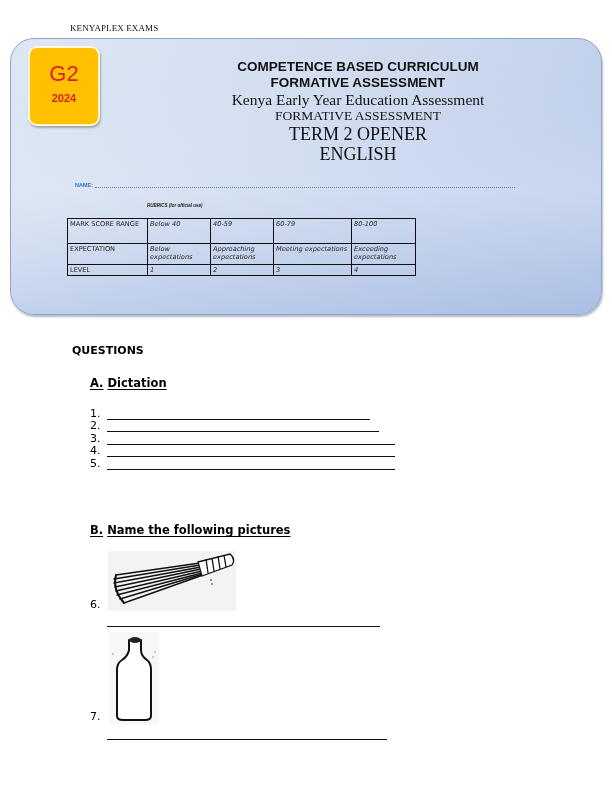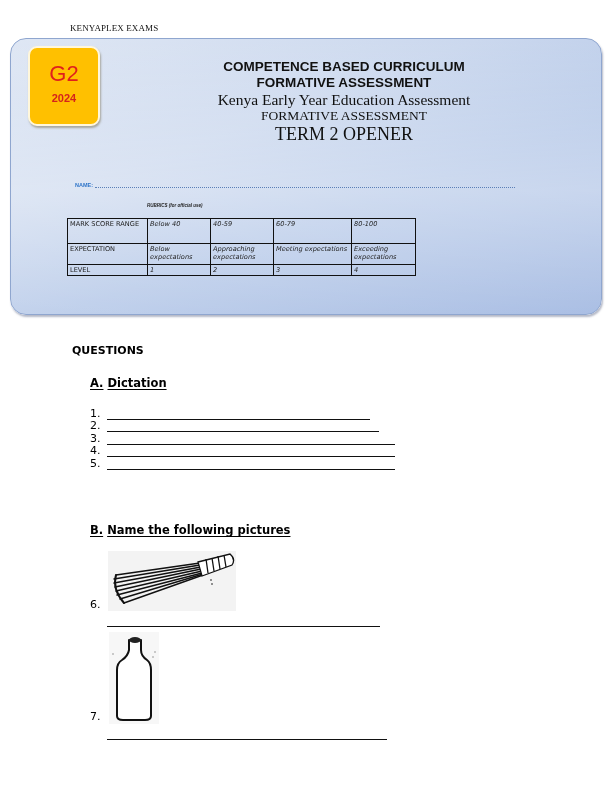--- a/index.html
+++ b/index.html
@@ -3,21 +3,21 @@
   <meta charset="utf-8">
   <style>
     * { margin: 0; padding: 0; box-sizing: border-box; }
     html, body { width: 612px; height: 792px; background: #ffffff; overflow: hidden; }
     body { position: relative; font-family: "Liberation Sans", sans-serif; color: #000; }
 
     .brand { position: absolute; left: 70px; top: 23px; font-family: "Liberation Serif", serif; font-size: 9px; letter-spacing: 0.1px; color: #111; }
 
     .banner {
       position: absolute; left: 10px; top: 38px; width: 592px; height: 277px;
-      border-radius: 16px;
+      border-radius: 24px;
       background: linear-gradient(160deg, #dfe7f4 0%, #cbd8ee 35%, #b5c8e8 60%, #9bb3df 100%);
       border: 1px solid #8fa6cf;
       box-shadow: 1px 2px 2px rgba(90,100,130,0.45);
       overflow: hidden;
     }
     .banner::after {
       content: ""; position: absolute; inset: 0;
       background: linear-gradient(to bottom, rgba(255,255,255,0) 0%, rgba(255,255,255,0.35) 55%, rgba(255,255,255,0.15) 100%);
       pointer-events: none;
     }
@@ -26,21 +26,21 @@
     .badge {
       position: absolute; left: 17px; top: 7px; width: 72px; height: 80px;
       background: #ffc000; border-radius: 9px;
       border: 2px solid #fff7dc;
       box-shadow: 1px 2px 2px rgba(120,110,80,0.5);
       text-align: center;
     }
     .badge .grade { display: block; margin-top: 14px; font-family: "Liberation Sans", sans-serif; font-size: 22px; color: #e0201c; line-height: 24px; }
     .badge .year { display: block; margin-top: 6px; font-family: "Liberation Sans", sans-serif; font-size: 11px; font-weight: bold; color: #d5231c; }
 
-    .titles { position: absolute; left: 148px; width: 370px; top: 20px; text-align: center; }
+    .titles { position: absolute; left: 162px; width: 370px; top: 20px; text-align: center; }
     .t-sans { font-family: "Liberation Sans", sans-serif; font-weight: bold; font-size: 13.5px; line-height: 16px; color: #111; }
     .t-serif1 { font-family: "Liberation Serif", serif; font-size: 15.5px; line-height: 17px; color: #111; }
     .t-serif2 { font-family: "Liberation Serif", serif; font-size: 13.5px; line-height: 16px; color: #111; }
     .t-serif3 { font-family: "Liberation Serif", serif; font-size: 18px; line-height: 20px; color: #111; }
 
     .name-row { position: absolute; left: 64px; top: 143px; width: 440px; display: flex; align-items: flex-end; }
     .name-label { font-size: 5.5px; font-weight: bold; color: #2f75c9; }
     .name-line { flex: 1; border-bottom: 1px dotted #5a7fb8; height: 5px; margin-left: 2px; }
 
     .rubrics-label { position: absolute; left: 136px; top: 164px; font-size: 4.5px; font-weight: bold; font-style: italic; color: #222; }
@@ -81,20 +81,21 @@
       <span class="grade">G2</span>
       <span class="year">2024</span>
     </div>
 
     <div class="titles">
       <div class="t-sans">COMPETENCE BASED CURRICULUM</div>
       <div class="t-sans">FORMATIVE ASSESSMENT</div>
       <div class="t-serif1">Kenya Early Year Education Assessment</div>
       <div class="t-serif2">FORMATIVE ASSESSMENT</div>
       <div class="t-serif3">TERM 2 OPENER</div>
+      <div class="t-serif3">ENGLISH</div>
     </div>
 
     <div class="name-row">
       <span class="name-label">NAME:</span>
       <span class="name-line"></span>
     </div>
 
     <div class="rubrics-label">RUBRICS (for official use)</div>
 
     <table class="rubric">

